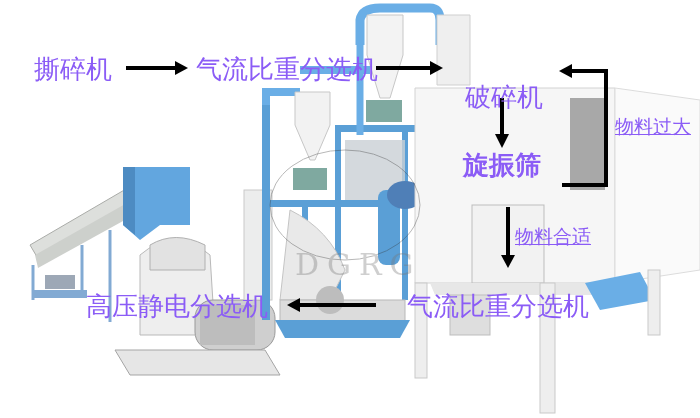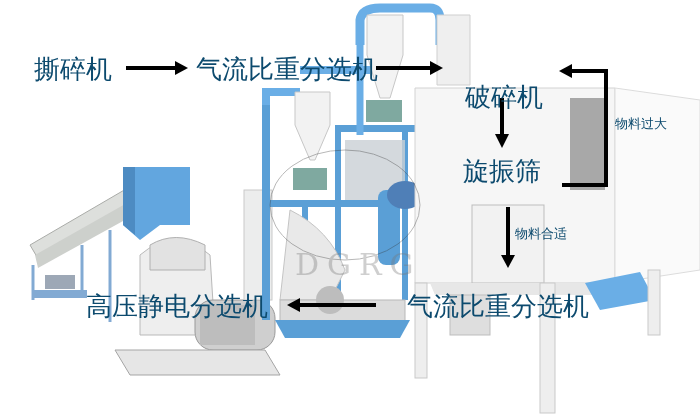--- a/index.html
+++ b/index.html
@@ -1,21 +1,21 @@
 <!DOCTYPE html>
 <html><head>
 <meta charset="utf-8">
 <style>
   html, body { margin: 0; padding: 0; background: #ffffff; }
   body { width: 700px; height: 418px; overflow: hidden; position: relative; font-family: "DejaVu Sans", sans-serif; }
   #stage { position: absolute; left: 0; top: 0; width: 700px; height: 418px; }
   .photo { position: absolute; left: 0; top: 0; width: 700px; height: 418px; }
-  .label { position: absolute; color: #0c4a6e; white-space: nowrap; line-height: 1; }
+  .label { position: absolute; color: #8b5cf6; white-space: nowrap; line-height: 1; }
   .big { font-size: 26px; }
-  .small { font-size: 13px; }
+  .small { font-size: 19px; text-decoration: underline; }
 </style>
 </head>
 <body>
 
 <div id="stage">
 
   <svg class="photo" viewBox="0 0 700 418" xmlns="http://www.w3.org/2000/svg">
 
     <g opacity="0.85">
       <polygon points="30,245 150,175 160,195 40,262" fill="#d8dad6" stroke="#9a9c98" stroke-width="1"></polygon>
@@ -104,19 +104,19 @@
       <polygon points="501,255 508,268 515,255" stroke="none"></polygon>
 
       <line x1="300" y1="305" x2="376" y2="305" stroke-width="4"></line>
       <polygon points="300,298 287,305 300,312" stroke="none"></polygon>
     </g>
   </svg>
 
   <div class="label big" style="left:34px; top:56px;">撕碎机</div>
   <div class="label big" style="left:196px; top:56px;">气流比重分选机</div>
   <div class="label big" style="left:465px; top:56px;margin-top:28px;">破碎机</div>
-  <div class="label big" style="left:463px; top:158px;">旋振筛</div>
+  <div class="label big" style="left:463px; top:152px;font-weight:bold;">旋振筛</div>
   <div class="label small" style="left:615px; top:117px;">物料过大</div>
   <div class="label big" style="left:407px; top:293px;">气流比重分选机</div>
   <div class="label small" style="left:515px; top:227px;">物料合适</div>
   <div class="label big" style="left:86px; top:293px;">高压静电分选机</div>
 
 </div>
 
 </body></html>

